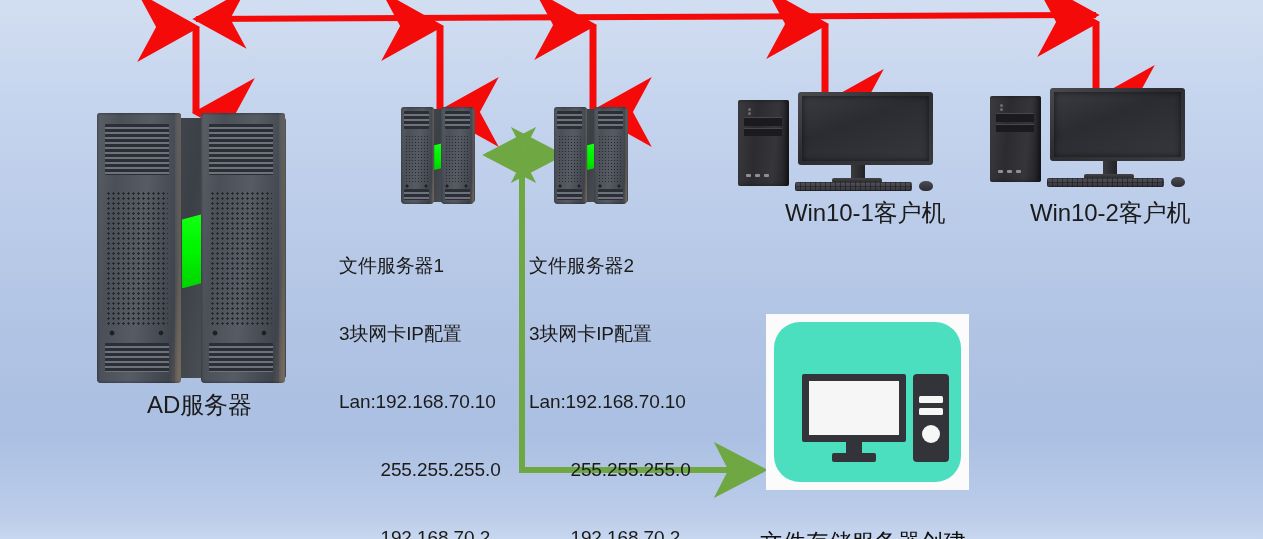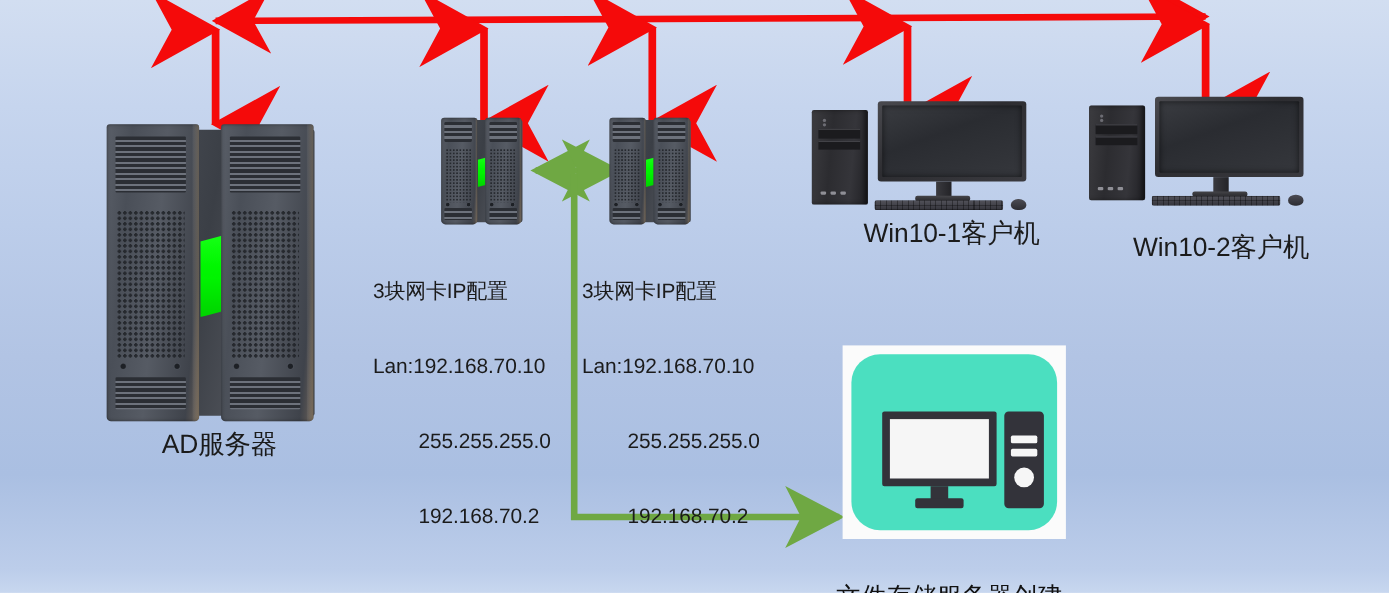--- a/index.html
+++ b/index.html
@@ -256,32 +256,34 @@
         <div class="vents top"></div>
         <div class="mesh" style="background-size:3px 3px;"></div>
         <div class="screw" style="left:12%; top:79%; width:4px; height:4px;"></div>
         <div class="screw" style="left:70%; top:79%; width:4px; height:4px;"></div>
         <div class="vents bottom"></div>
       </div>
     </div>
   </div>
 
   <div class="txt conf" style="left:339px; top:210px;">
+    <div>文件服务器1</div>
     <div>3块网卡IP配置</div>
     <div>Lan:192.168.70.10</div>
     <div>        255.255.255.0</div>
     <div>        192.168.70.2</div>
     
     
     
     
     
   </div>
 
   <div class="txt conf" style="left:529px; top:210px;">
+    <div>文件服务器2</div>
     <div>3块网卡IP配置</div>
     <div>Lan:192.168.70.10</div>
     <div>        255.255.255.0</div>
     <div>        192.168.70.2</div>
     
     
     
     
     
   </div>
@@ -317,21 +319,21 @@
       <div class="tower-led" style="left:52%; top:86%;"></div>
     </div>
     <div class="monitor">
         <div class="screen"></div>
       </div>
     <div class="mon-neck"></div>
     <div class="mon-base"></div>
     <div class="keyboard"></div>
     <div class="mouse"></div>
   </div>
-  <div class="txt label-big" style="left:1030px; top:212px;">Win10-2客户机</div>
+  <div class="txt label-big" style="left:1030px; top:199px;">Win10-2客户机</div>
 
   <div class="icon-card" style="left:766px; top:314px; width:203px; height:176px;">
     <div class="icon-tile">
       <svg width="100%" height="100%" viewBox="0 0 187 160">
         <rect x="28" y="52" width="104" height="68" rx="2" fill="#33333a"></rect>
         <rect x="35" y="59" width="90" height="54" fill="#f6f6f6"></rect>
         <rect x="72" y="120" width="16" height="12" fill="#33333a"></rect>
         <rect x="58" y="131" width="44" height="9" rx="2" fill="#33333a"></rect>
         <rect x="139" y="52" width="36" height="88" rx="4" fill="#33333a"></rect>
         <rect x="145" y="74" width="24" height="7" rx="1.5" fill="#f6f6f6"></rect>

